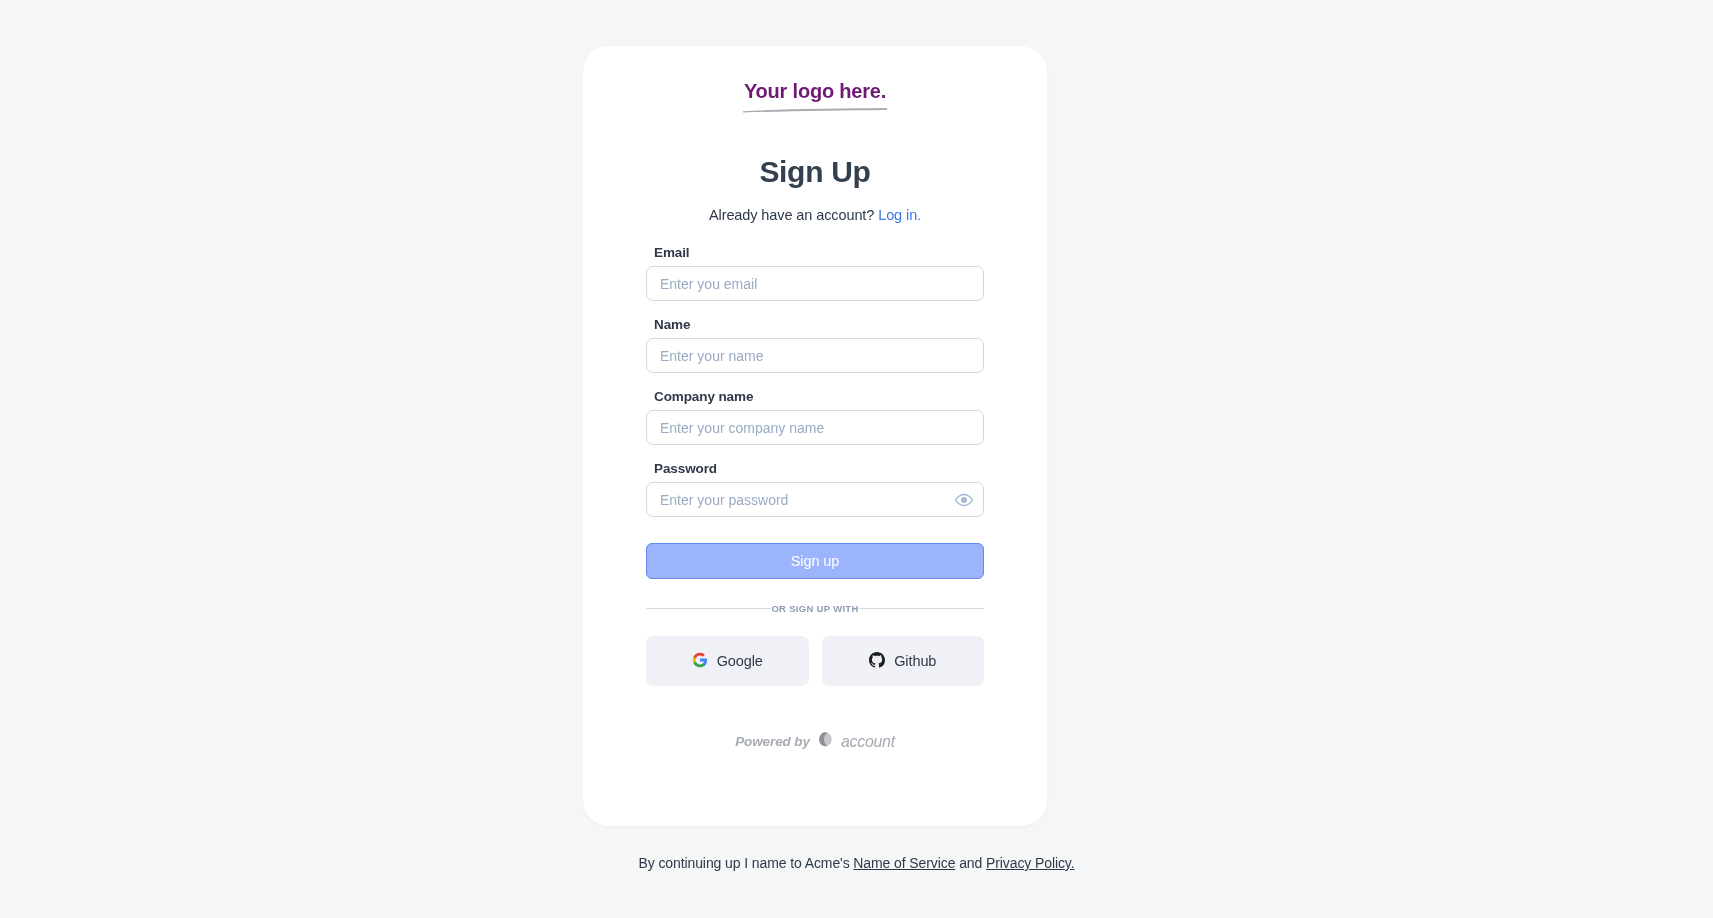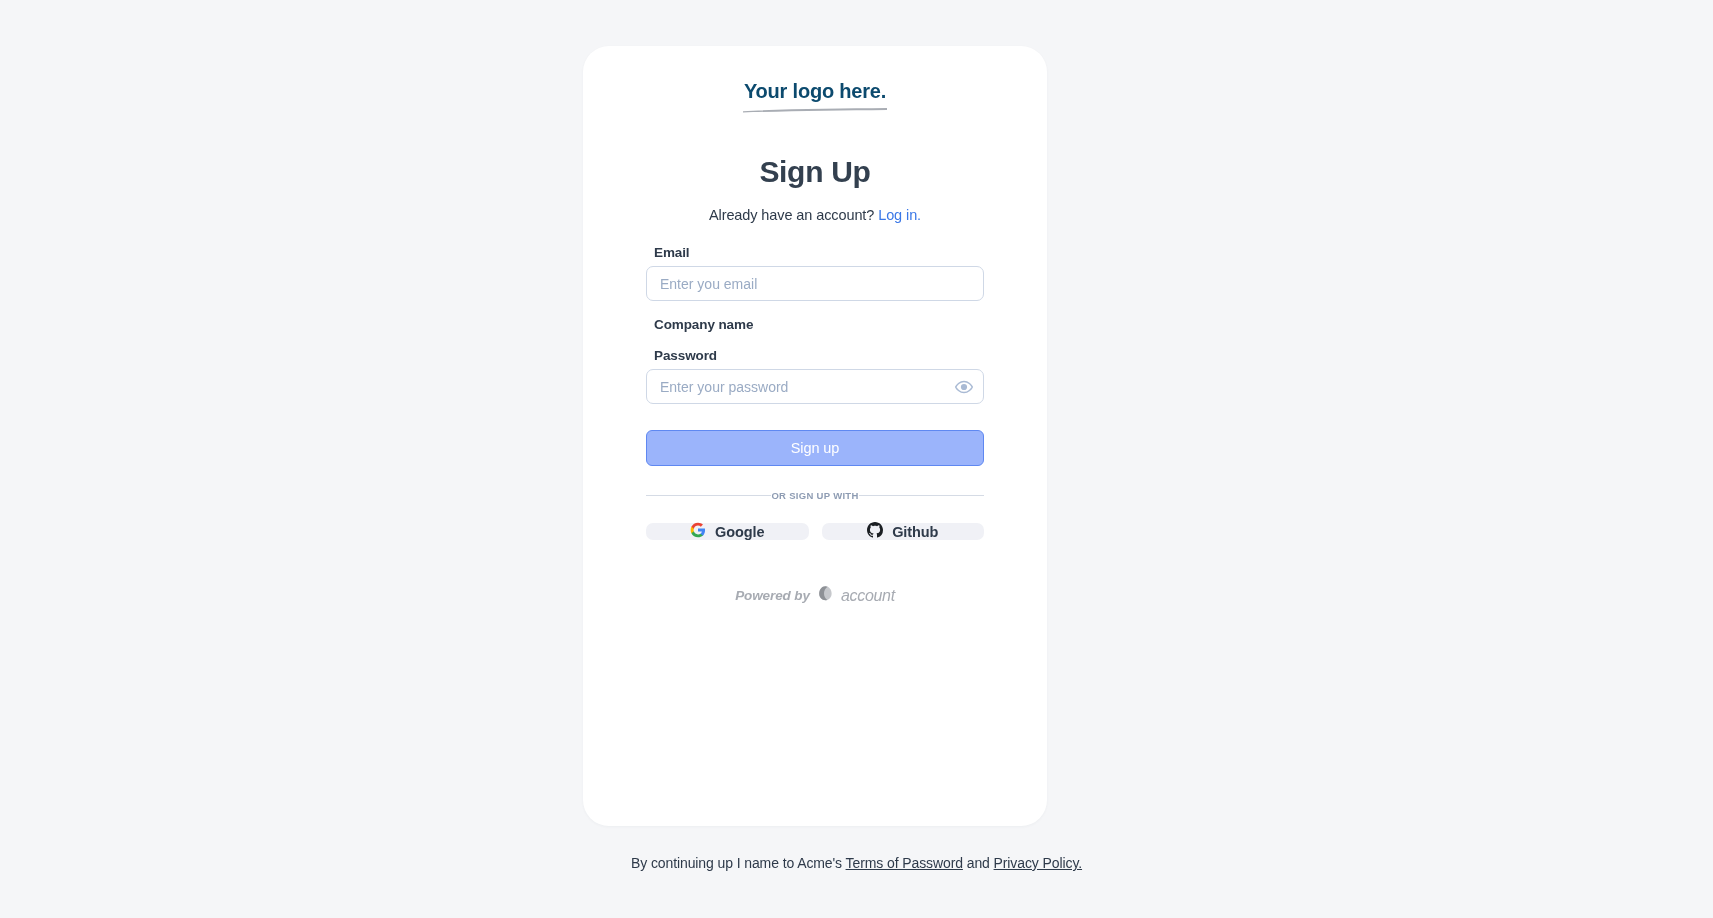--- a/index.html
+++ b/index.html
@@ -41,21 +41,21 @@
   
   .logo-block {
     margin-top: 34px;
     display: flex;
     flex-direction: column;
     align-items: center;
   }
   .logo-text {
     font-size: 20px;
     font-weight: bold;
-    color: #0c4a6e;
+    color: #701a75;
     letter-spacing: -0.2px;
     line-height: 1.1;
   }
   .logo-underline { margin-top: 4px; display:block; }
 
   
   .title {
     margin-top: 42px;
     font-size: 30px;
     font-weight: bold;
@@ -162,34 +162,33 @@
 
   
   .social-row {
     width: 100%;
     margin-top: 22px;
     display: flex;
     gap: 13px;
   }
   .social-btn {
     flex: 1;
-    height: 17px;
+    height: 50px;
     background: #f0f1f6;
     border: none;
     border-radius: 7px;
     display: flex;
     align-items: center;
     justify-content: center;
     gap: 9px;
     font-family: "Liberation Sans", sans-serif;
     font-size: 14.5px;
     color: #2e3a4a;
     letter-spacing: -0.1px;
     cursor: pointer;
-    font-weight: bold;
   }
 
   
   .powered {
     margin-top: 45px;
     display: flex;
     align-items: center;
     gap: 7px;
     font-style: italic;
   }
@@ -244,23 +243,32 @@
 
     <div class="form">
 
       <div class="field">
         <label class="field-label">Email</label>
         <div class="input-wrap">
           <input class="text-input" type="text" placeholder="Enter you email" style="">
         </div>
       </div>
 
+      <div class="field">
+        <label class="field-label">Name</label>
+        <div class="input-wrap">
+          <input class="text-input" type="text" placeholder="Enter your name" style="">
+        </div>
+      </div>
 
       <div class="field">
         <label class="field-label">Company name</label>
+        <div class="input-wrap">
+          <input class="text-input" type="text" placeholder="Enter your company name" style="">
+        </div>
       </div>
 
       <div class="field">
         <label class="field-label">Password</label>
         <div class="input-wrap">
           <input class="text-input has-icon" type="text" placeholder="Enter your password" style="">
           <button class="eye-btn">
             <svg width="18" height="14" viewBox="0 0 18 14">
               <path d="M9 1.4 C4.6 1.4, 1.6 5.2, 0.9 6.6 C0.8 6.85, 0.8 7.1, 0.9 7.35 C1.6 8.8, 4.6 12.6, 9 12.6 C13.4 12.6, 16.4 8.8, 17.1 7.35 C17.2 7.1, 17.2 6.85, 17.1 6.6 C16.4 5.2, 13.4 1.4, 9 1.4 Z" fill="none" stroke="#a9bad4" stroke-width="1.5"></path>
               <circle cx="9" cy="7" r="3.1" fill="#a9bad4"></circle>
@@ -309,18 +317,18 @@
           <path d="M8.4 1.2 C9.2 1.2 9.9 1.4 10.6 1.7 C8.4 3.0 7.0 5.6 7.0 8.6 C7.0 11.4 8.3 13.8 10.3 15.0 C9.7 15.2 9.1 15.3 8.4 15.3 C4.8 15.3 2.2 12.4 2.2 8.6 C2.2 4.5 4.9 1.2 8.4 1.2 Z" fill="#8e9196"></path>
         </svg>
       </span>
       <span class="frontegg-word">account</span>
     </div>
 
   </div>
 
   <div class="legal">
     <span>By continuing up I name to Acme's</span>
-    <a href="#">Terms of Password</a>
+    <a href="#">Name of Service</a>
     <span>and</span>
     <a href="#">Privacy Policy.</a>
   </div>
 
 </div>
 
 </body></html>

